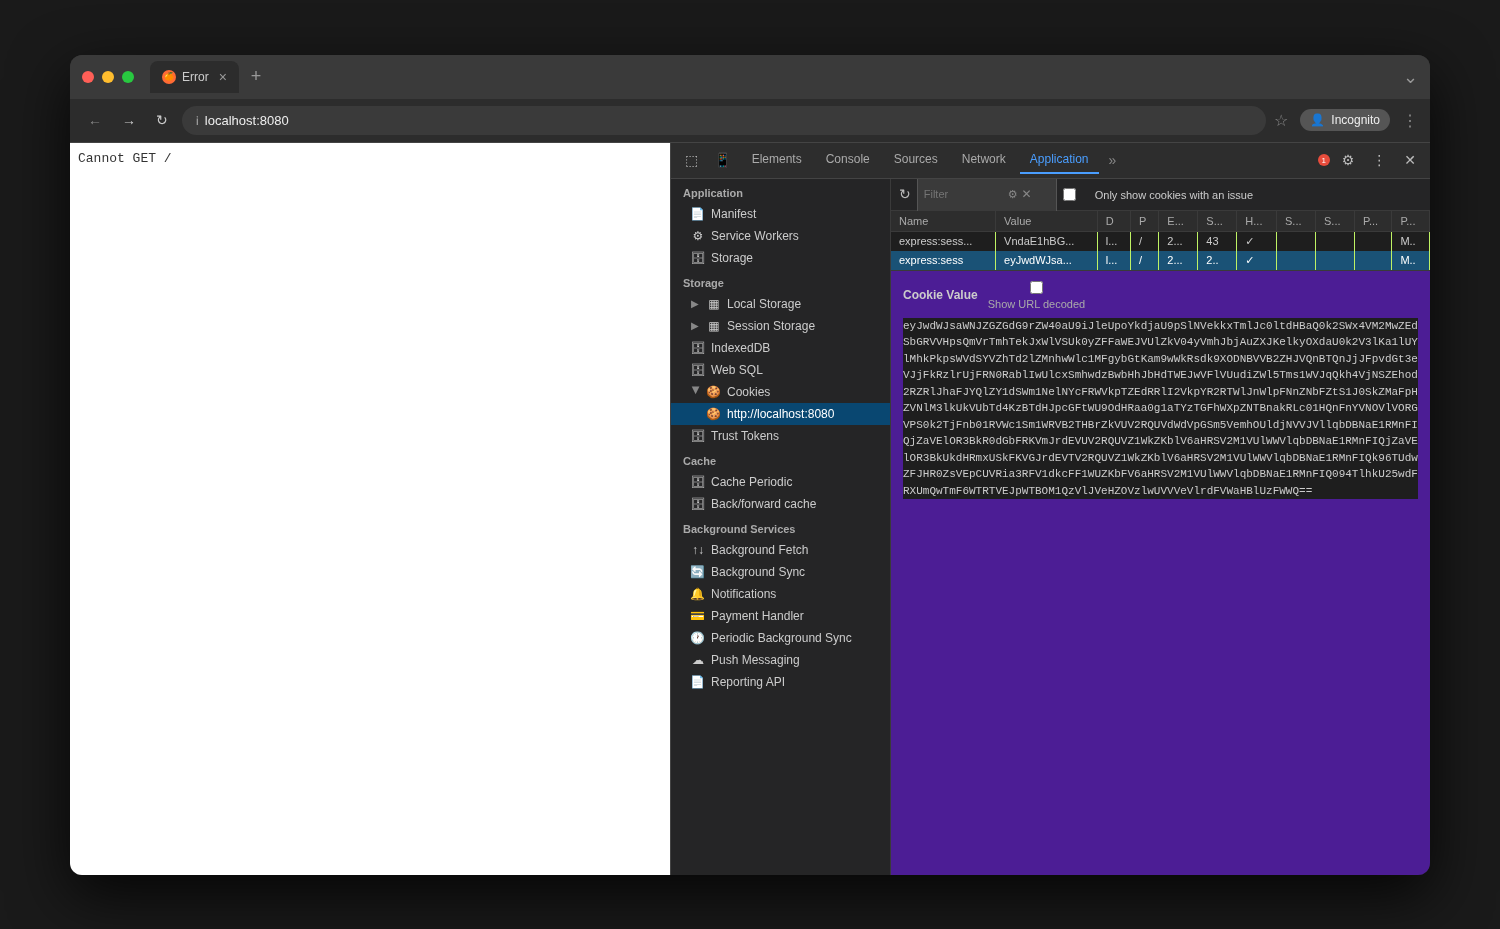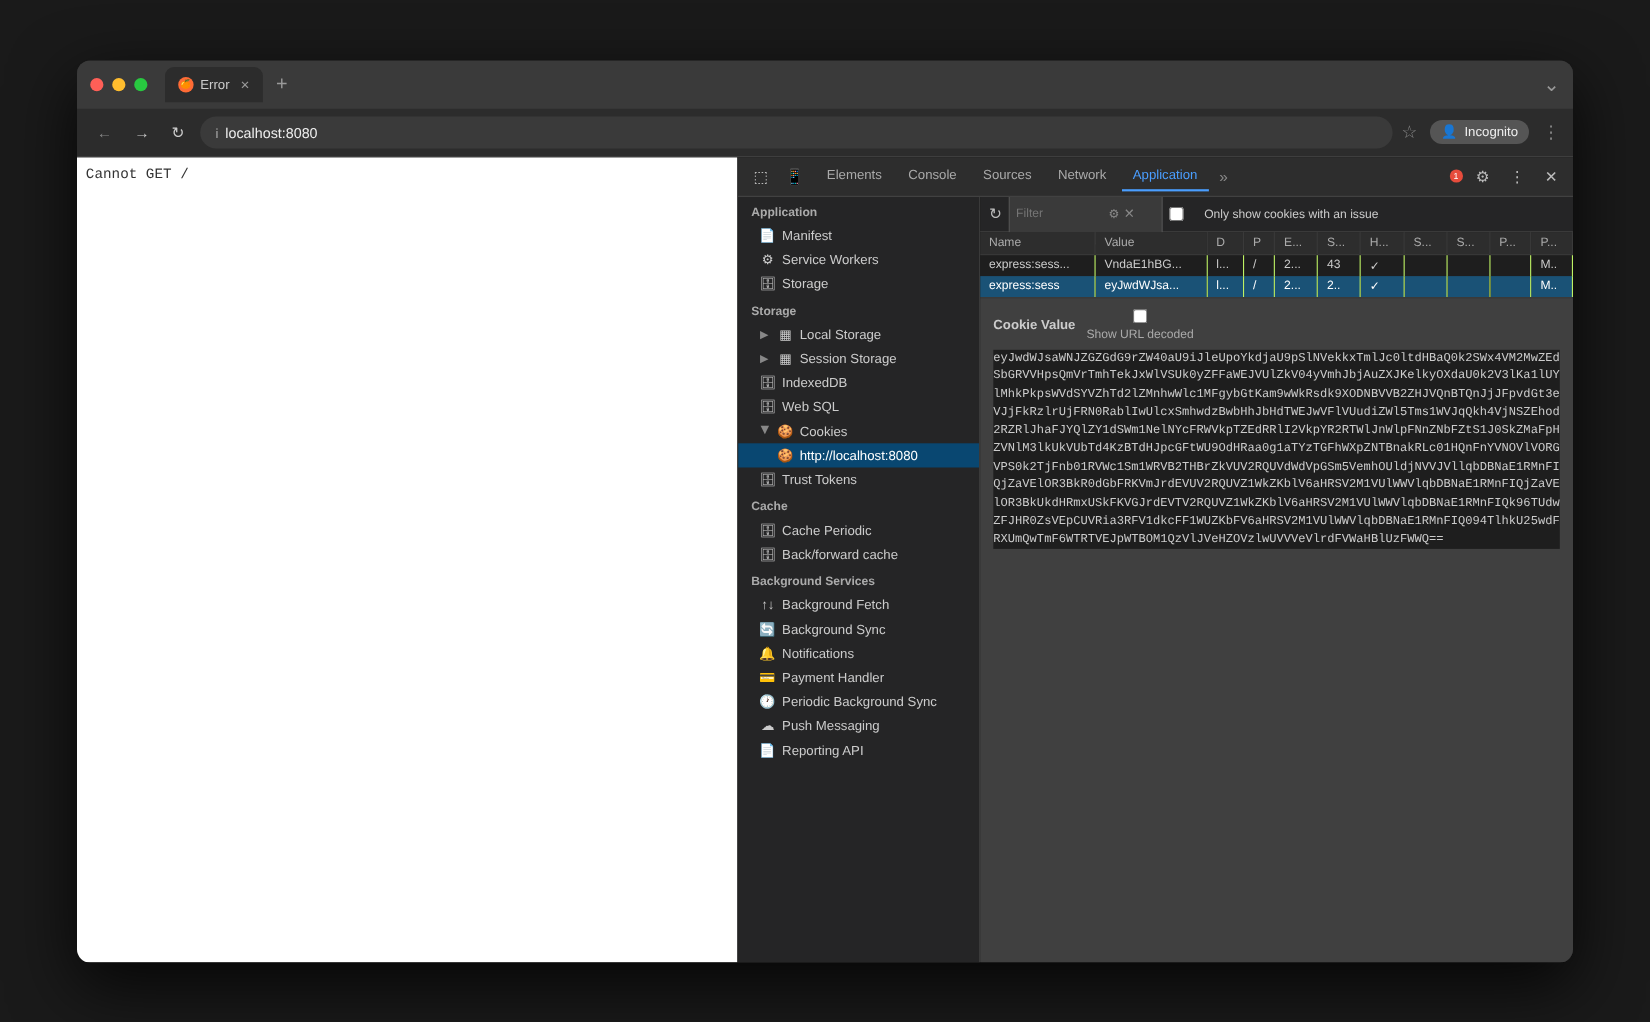--- a/index.html
+++ b/index.html
@@ -371,21 +371,21 @@
       white-space: nowrap;
     }
     .cookie-table tbody tr.selected { background: #1a5276; color: #fff; }
     .cookie-table tbody tr.selected td { color: #fff; }
 
     
     .cookie-value-panel {
       flex: 1;
       padding: 10px 12px;
       overflow: auto;
-      background: #404040;
+      background: #4c1d95;
     }
     .cookie-value-header {
       display: flex;
       align-items: center;
       gap: 10px;
       margin-bottom: 8px;
       color: #ccc;
       font-size: 12px;
     }
     .cookie-value-label {

